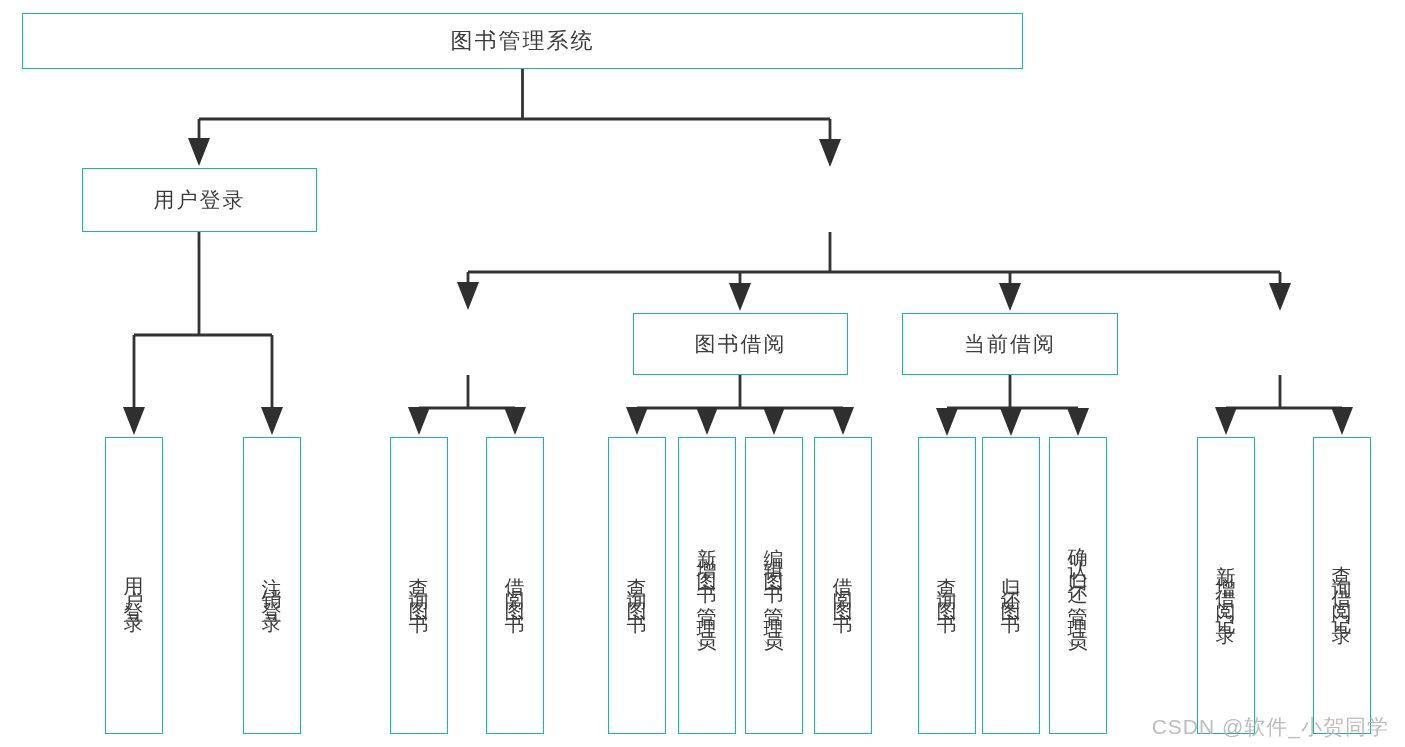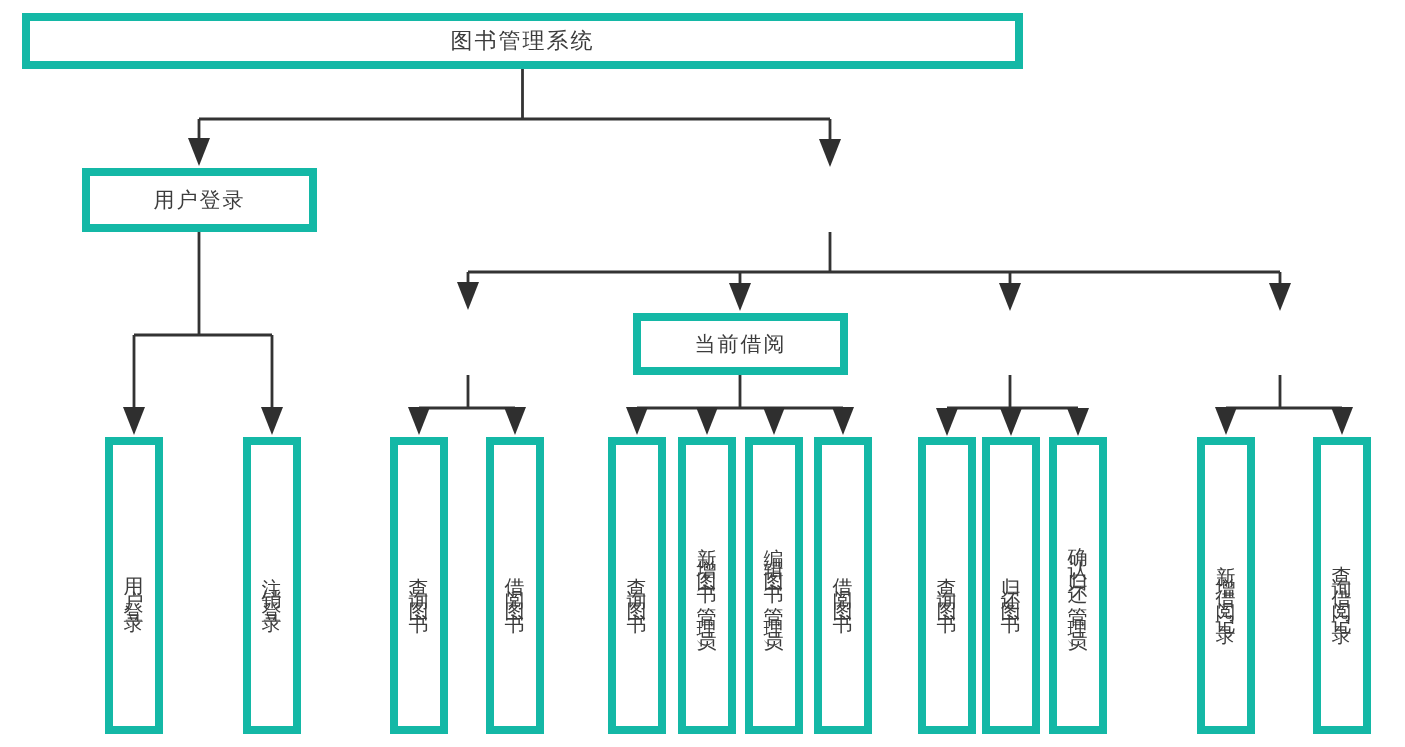--- a/index.html
+++ b/index.html
@@ -18,21 +18,21 @@
   .connectors {
     position: absolute;
     left: 0;
     top: 0;
     width: 1405px;
     height: 747px;
   }
   .node {
     position: absolute;
     box-sizing: border-box;
-    border: 8px solid #14b8a6;
+    border: 1px solid #14b8a6;
     background: #ffffff;
     color: #3c3c3c;
     display: flex;
     align-items: center;
     justify-content: center;
     text-align: center;
   }
   .node.h {
     font-size: 21px;
     letter-spacing: 2px;
@@ -108,34 +108,36 @@
       <polygon points="1067,408 1089,408 1078,436"></polygon>
       <polygon points="1215,407 1237,407 1226,435"></polygon>
       <polygon points="1331,407 1353,407 1342,435"></polygon>
     </g>
   </svg>
 
   <div class="node h root-box" style="left:22px;top:13px;width:1001px;height:56px">图书管理系统</div>
 
   <div class="node h" style="left:82px;top:168px;width:235px;height:64px">用户登录</div>
 
-  <div class="node h" style="left:633px;top:313px;width:215px;height:62px">当前借阅</div>
+  <div class="node h" style="left:633px;top:313px;width:215px;height:62px">图书借阅</div>
+  <div class="node h" style="left:902px;top:313px;width:216px;height:62px">当前借阅</div>
 
   <div class="node v" style="left:105px;top:437px;width:58px;height:297px">用户登录</div>
   <div class="node v" style="left:243px;top:437px;width:58px;height:297px">注销登录</div>
 
   <div class="node v" style="left:390px;top:437px;width:58px;height:297px">查询图书</div>
   <div class="node v" style="left:486px;top:437px;width:58px;height:297px">借阅图书</div>
 
   <div class="node v" style="left:608px;top:437px;width:58px;height:297px">查询图书</div>
   <div class="node v" style="left:678px;top:437px;width:58px;height:297px">新增图书（管理员）</div>
   <div class="node v" style="left:745px;top:437px;width:58px;height:297px">编辑图书（管理员）</div>
   <div class="node v" style="left:814px;top:437px;width:58px;height:297px">借阅图书</div>
 
   <div class="node v" style="left:918px;top:437px;width:58px;height:297px">查询图书</div>
   <div class="node v" style="left:982px;top:437px;width:58px;height:297px">归还图书</div>
   <div class="node v" style="left:1049px;top:437px;width:58px;height:297px">确认归还（管理员）</div>
 
   <div class="node v" style="left:1197px;top:437px;width:58px;height:297px">新增借阅记录</div>
   <div class="node v" style="left:1313px;top:437px;width:58px;height:297px">查询借阅记录</div>
 
+  <div class="watermark">CSDN @软件_小贺同学</div>
 
 </div>
 
 </body></html>

